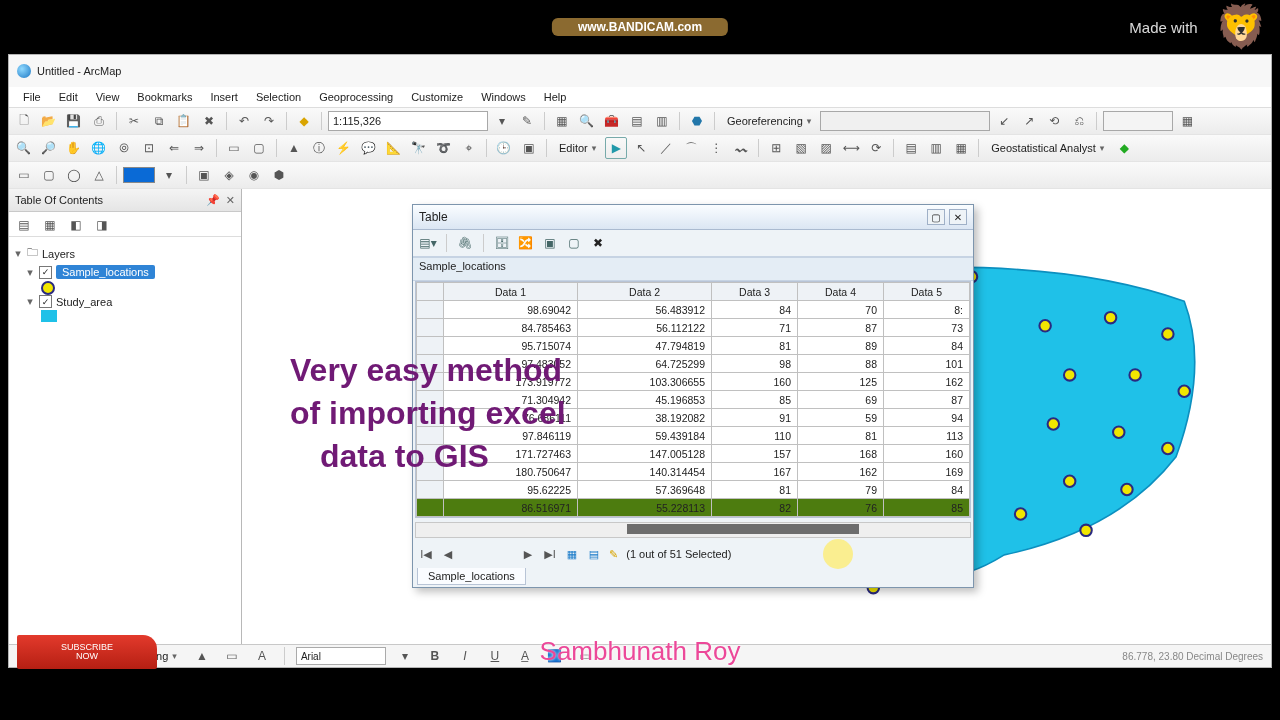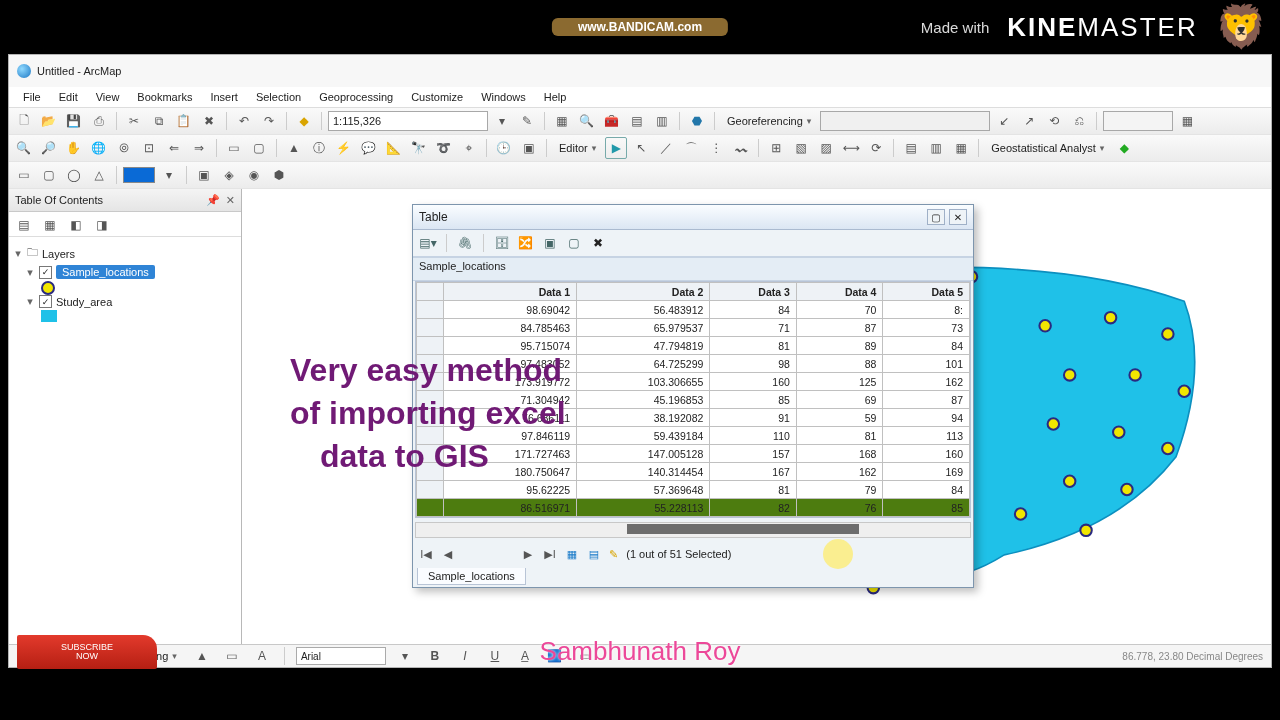--- a/index.html
+++ b/index.html
@@ -43,41 +43,40 @@
   
   .tblwin{position:absolute;left:170px;top:15px;width:560px;border:1px solid #7d95ad;background:#eef3f7;box-shadow:4px 4px 8px rgba(0,0,0,.25)}
   .tblwin-hd{height:24px;background:linear-gradient(#fafdff,#dbe6f3);border-bottom:1px solid #aabad0;display:flex;align-items:center;justify-content:space-between;padding:0 6px;font-size:12px}
   .tblwin-hd .r{display:flex;gap:4px}.tblwin-hd .r span{width:16px;height:14px;border:1px solid #9fb0c7;background:#eef3f7;display:flex;align-items:center;justify-content:center;font-size:10px}
   .tblwin-tb{height:26px;display:flex;align-items:center;gap:6px;padding:0 6px;background:#eef3f7;border-bottom:1px solid #c6d3e3}
   .tblwin-tb .ic{width:18px;height:18px;display:flex;align-items:center;justify-content:center;font-size:12px;color:#466}
   .tblwin-name{height:18px;background:#e4edf5;border:1px solid #c6d3e3;border-left:0;border-right:0;padding:2px 6px;font-size:11px}
   .grid{background:#fff;border:1px solid #b8c4d6;margin:0 2px}
   .grid table{width:100%;border-collapse:collapse;font-size:10.5px}
   .grid th,.grid td{border:1px solid #c0c0c0;padding:1px 6px;text-align:right;height:15px;white-space:nowrap}
-  .grid th{background:#eef2f6;font-weight:700;}
+  .grid th{background:#eef2f6;font-weight:400;text-align:center}
   .grid tr.hl td{background:#4d7c0f}
   .grid .rowhd{width:14px;background:#eef2f6}
   .grid-scroll{height:14px;background:#efefef;border:1px solid #c8c8c8;margin:4px 2px;position:relative}
   .grid-scroll::after{content:"";position:absolute;left:38%;top:1px;width:42%;height:10px;background:#6d6d6d}
   .grid-nav{height:24px;display:flex;align-items:center;gap:8px;padding:0 6px;font-size:11px}
   .grid-nav .nb{width:14px;text-align:center;color:#555}
   .grid-nav .pencil{color:#d9a400}
   .tblwin-foot{padding:2px 4px}.tblwin-foot .tab{display:inline-block;border:1px solid #b8c4d6;border-top:0;padding:2px 10px;background:#fafcff;font-size:11px}
   .cursor-hl{position:absolute;right:120px;bottom:18px;width:30px;height:30px;border-radius:50%;background:rgba(255,235,100,.7)}
   .statusbar{height:22px;border-top:1px solid #c8c8c8;background:#f5f5f5;display:flex;align-items:center;padding:0 8px;gap:8px}
   .statusbar .r{margin-left:auto;color:#888;font-size:10px}
   .fontbox{width:80px;height:16px;border:1px solid #aaa;background:#fff;padding:0 4px;display:flex;align-items:center;font-size:10px}
 </style>
 </head>
 <body>
 
 <div class="topbar">
   <div class="bandicam">www.BANDICAM.com</div>
   <span class="madewith">Made with</span>
-  <span class="kine"><b>KINE</b><span>MASTER</span></span>
   <span class="lion">🦁</span>
 </div>
 
 <div class="app">
   <div class="titlebar">
     <span class="globe"></span>
     <span>Untitled - ArcMap</span>
   </div>
 
   <div class="menubar">
@@ -298,21 +297,21 @@
                   <td class="rowhd"></td>
                   <td>98.69042</td>
                   <td>56.483912</td>
                   <td>84</td>
                   <td>70</td>
                   <td>8:</td>
                 </tr>
                 <tr>
                   <td class="rowhd"></td>
                   <td>84.785463</td>
-                  <td>65.979537</td>
+                  <td>56.112122</td>
                   <td>71</td>
                   <td>87</td>
                   <td>73</td>
                 </tr>
                 <tr>
                   <td class="rowhd"></td>
                   <td>95.715074</td>
                   <td>47.794819</td>
                   <td>81</td>
                   <td>89</td>

